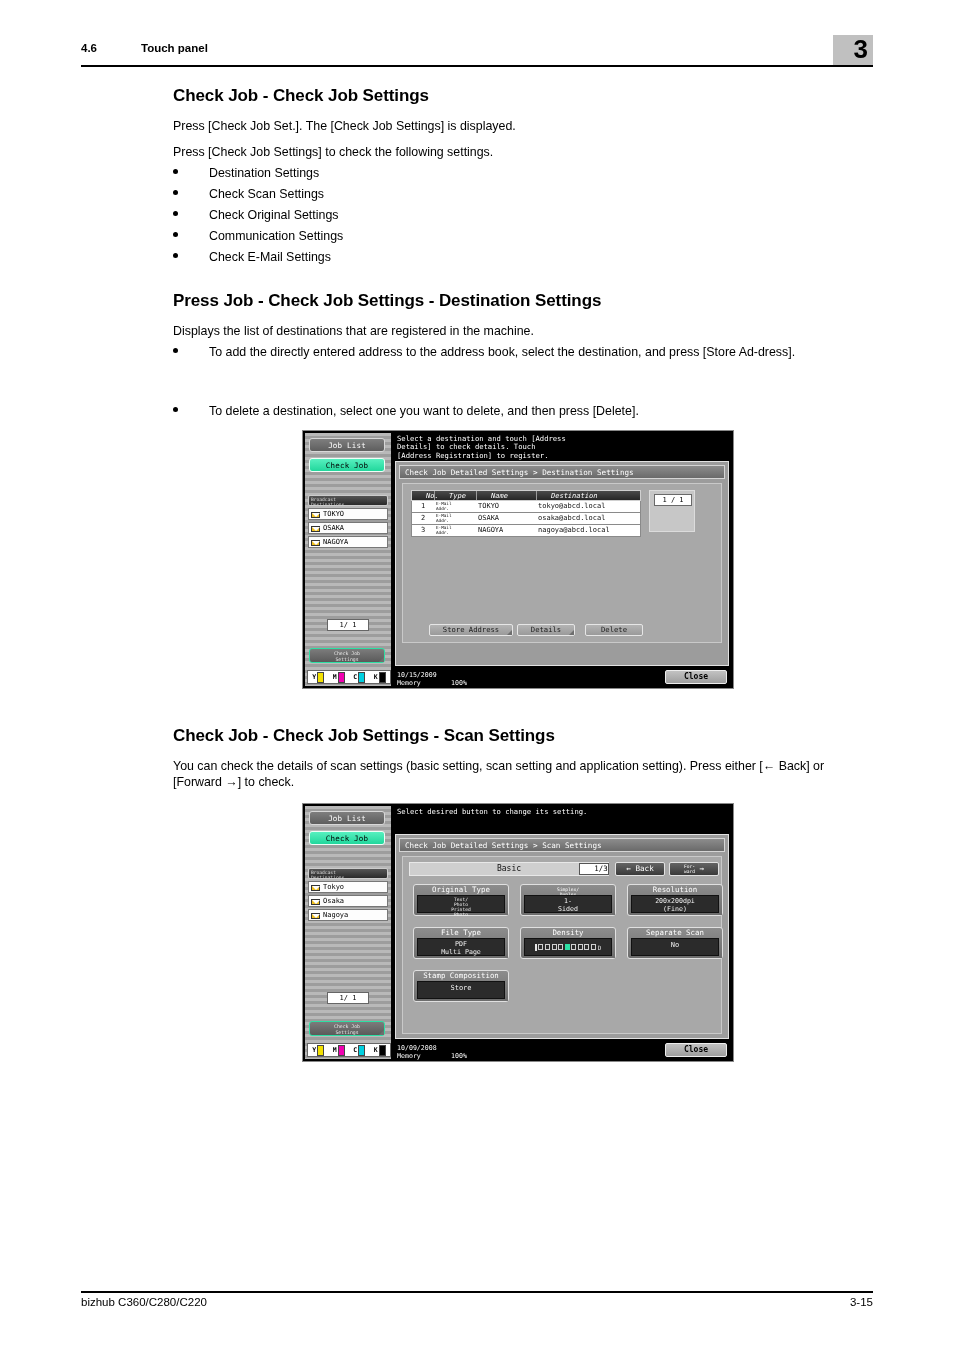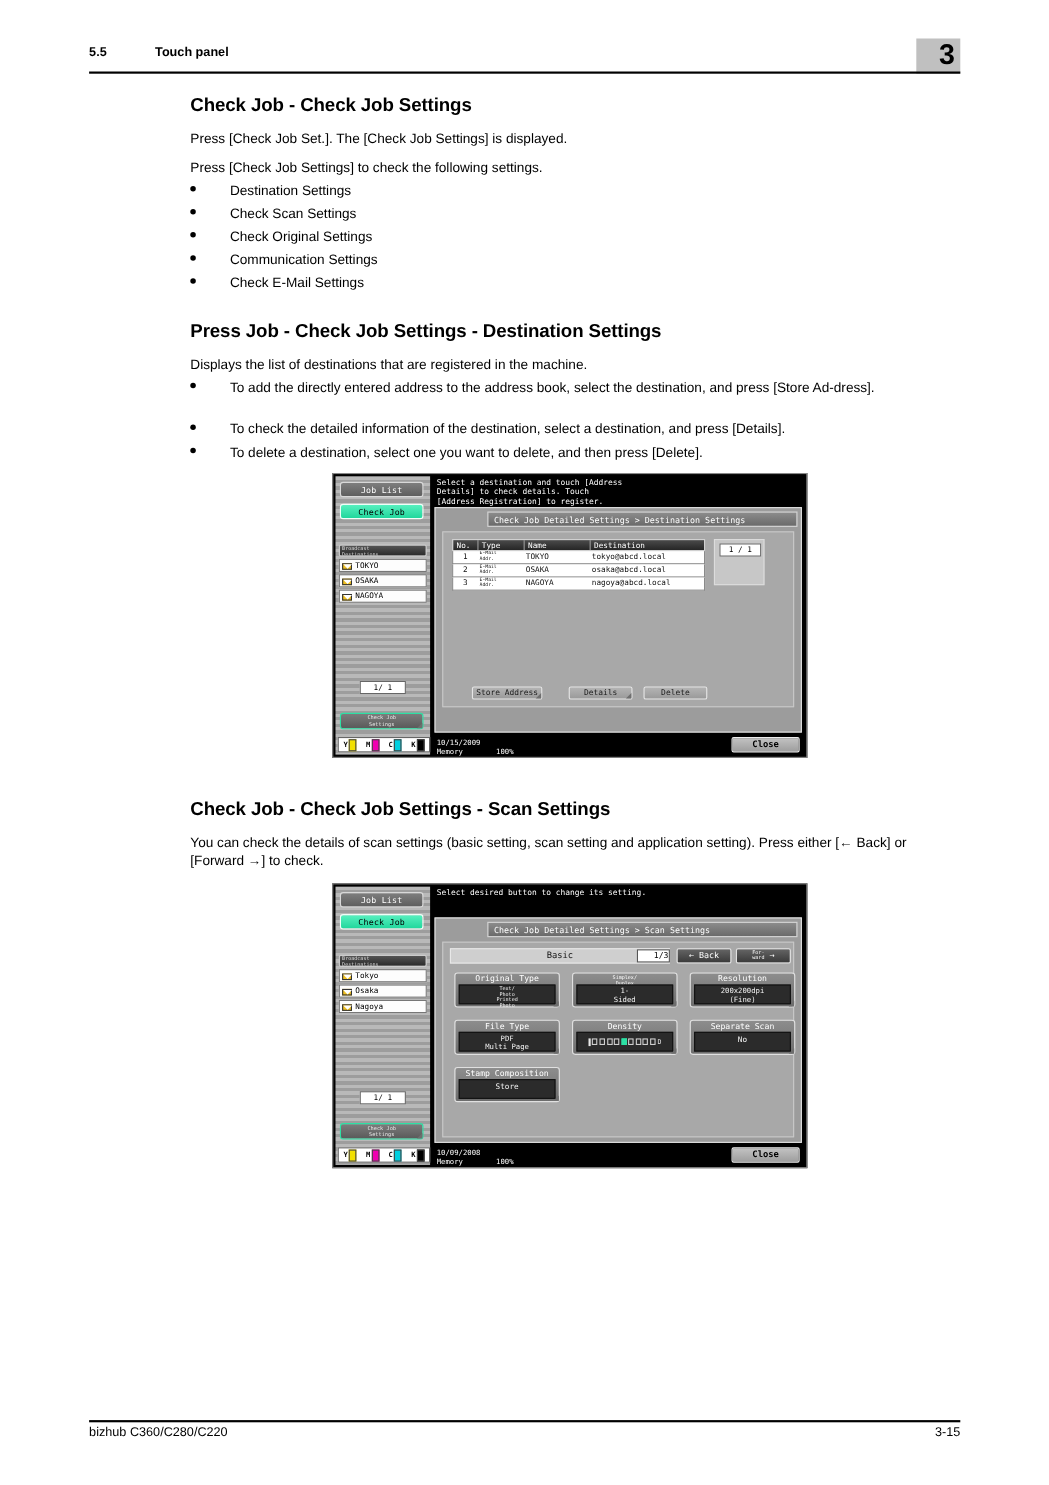--- a/index.html
+++ b/index.html
@@ -289,21 +289,20 @@
     height: 14px;
     background: linear-gradient(to bottom,#8c8c8c,#6a6a6a);
     border: 1px solid #d5d5d5;
     box-sizing: border-box;
     color: #ffffff;
     font-size: 7.6px;
     line-height: 13px;
     padding-left: 5px;
     overflow: hidden;
     white-space: nowrap;
-    margin-left: 44px;
   }
   .stage {
     position: absolute;
     left: 6px;
     right: 6px;
     background: #a8a8a8;
     border: 1px solid #c9c9c9;
     box-sizing: border-box;
   }
 
@@ -319,22 +318,23 @@
     color: #fff;
     font-size: 7px;
   }
   .th {
     position: absolute;
     top: 0;
     height: 100%;
     line-height: 10px;
     border-left: 1px solid #9a9a9a;
     box-sizing: border-box;
-    padding-left: 3px;
+    padding-left: 14px;
     white-space: nowrap;
+    font-style: italic;
   }
   .th.first { border-left: none; }
   .tr {
     position: absolute;
     left: 0;
     height: 12px;
     background: #ffffff;
     border: 1px solid #8a8a8a;
     border-top: none;
     box-sizing: border-box;
@@ -512,21 +512,21 @@
   .dens-tick { width: 5px; height: 6px; border: 1px solid #cfcfcf; box-sizing: border-box; }
   .dens-tick.sel { background: #2de0a4; border-color: #2de0a4; }
   .dens-letter { color: #e8e8e8; font-size: 6px; }
 </style>
 </head>
 <body>
 
 <div class="page">
 
   <div class="hdr">
-    <span class="hdr-sec">5.5</span>
+    <span class="hdr-sec">4.6</span>
     <span class="hdr-title">Touch panel</span>
   </div>
   <div class="chap-badge"></div>
   <div class="chap-num">3</div>
   <div class="hdr-rule"></div>
 
   <h2 class="sec-head" style="top:86px;">Check Job - Check Job Settings</h2>
   <p class="para" style="top:118px;">Press [Check Job Set.]. The [Check Job Settings] is displayed.</p>
   <p class="para" style="top:144px;">Press [Check Job Settings] to check the following settings.</p>
 
@@ -550,24 +550,20 @@
     <span class="bullet-dot"></span>
     <span class="bullet-txt">Check E-Mail Settings</span>
   </div>
 
   <h2 class="sec-head" style="top:291px;">Press Job - Check Job Settings - Destination Settings</h2>
   <p class="para" style="top:323px;">Displays the list of destinations that are registered in the machine.</p>
 
   <div class="bullet-row" style="top:344px;">
     <span class="bullet-dot"></span>
     <span class="bullet-txt">To add the directly entered address to the address book, select the destination, and press [Store Ad-dress].</span>
-  </div>
-  <div class="bullet-row" style="top:382px;">
-    <span class="bullet-dot"></span>
-    <span class="bullet-txt">To check the detailed information of the destination, select a destination, and press [Details].</span>
   </div>
   <div class="bullet-row" style="top:403px;">
     <span class="bullet-dot"></span>
     <span class="bullet-txt">To delete a destination, select one you want to delete, and then press [Delete].</span>
   </div>
 
   <div class="panel" style="left:302px; top:430px;">
     <div class="panel-inner">
 
       <div class="rail">
@@ -653,21 +649,21 @@
 Addr.</span>
                 <span class="td" style="left:66px; width:58px;">NAGOYA</span>
                 <span class="td" style="left:126px; width:104px;">nagoya@abcd.local</span>
               </div>
             </div>
 
             <div class="pager" style="left:246px; top:6px; width:46px; height:42px;">
               <div class="pager-box">1 / 1</div>
             </div>
 
-            <div class="act-btn corner" style="left:26px; bottom:6px; width:64px;">Store Address</div>
+            <div class="act-btn corner" style="left:26px; bottom:6px; width:84px;">Store Address</div>
             <div class="act-btn corner" style="left:114px; bottom:6px; width:58px;">Details</div>
             <div class="act-btn" style="left:182px; bottom:6px; width:58px;">Delete</div>
           </div>
         </div>
 
         <div class="statusbar" style="bottom:0;">
           <span class="sb-date">10/15/2009</span>
           <span class="sb-time">17:28</span>
           <span class="sb-mem">Memory</span>
           <span class="sb-pct">100%</span>

